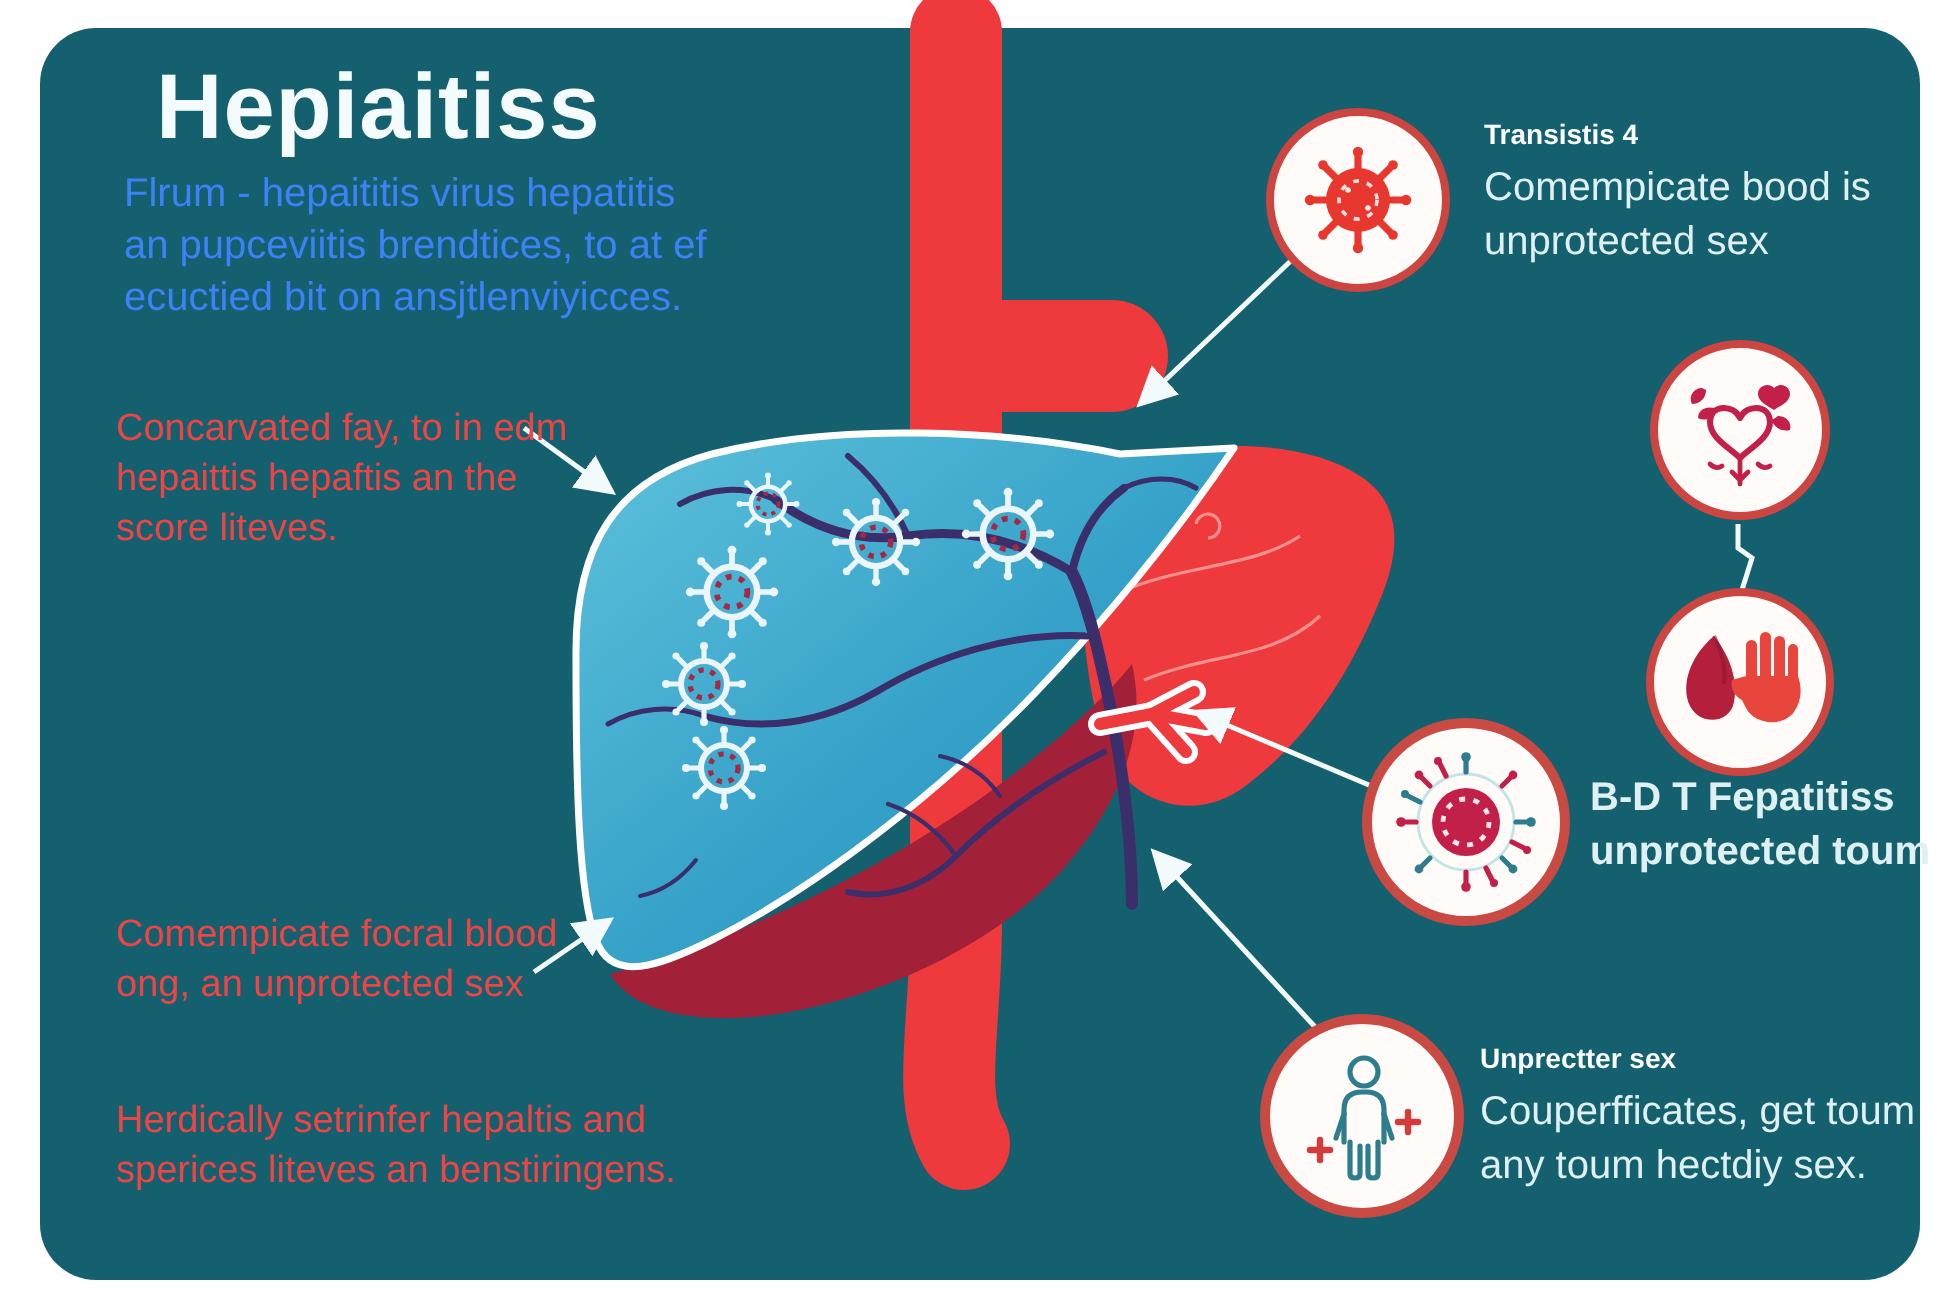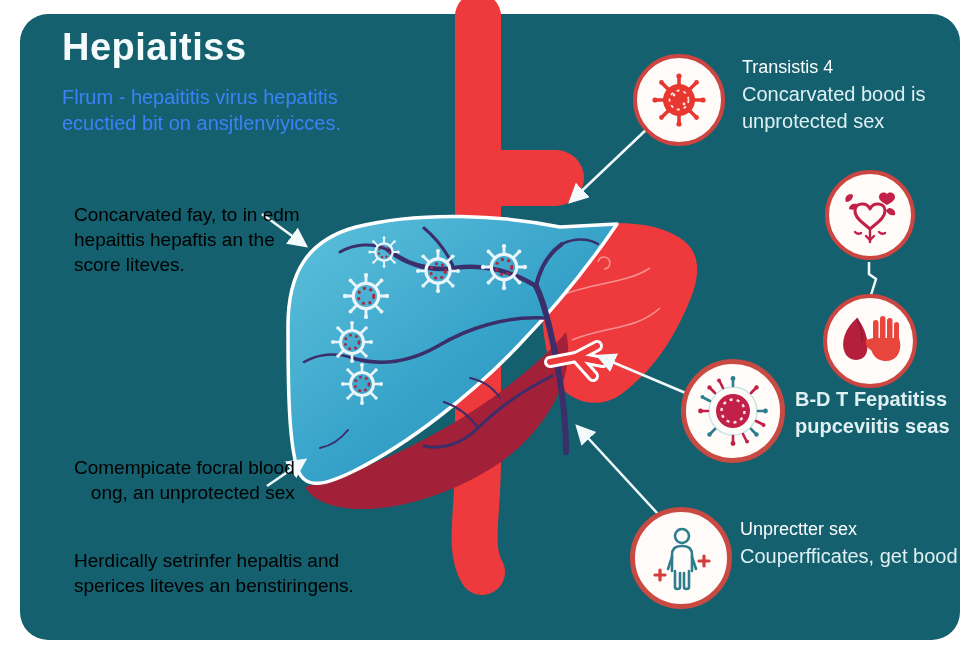--- a/index.html
+++ b/index.html
@@ -7,28 +7,28 @@
     width:980px;height:653px;position:relative;background:#ffffff;
     font-family:"Liberation Sans", sans-serif;overflow:hidden;
   }
   .panel{
     position:absolute;left:20px;top:14px;width:940px;height:626px;
     background:#14606F;border-radius:28px;
   }
   .scene{position:absolute;left:0;top:0;width:980px;height:653px;}
   .abs{position:absolute;}
   .title{
-    left:62px;top:26px;font-size:38px;font-weight:bold;color:#F4FBFC;
+    left:78px;top:26px;font-size:46px;font-weight:bold;color:#F4FBFC;
     letter-spacing:0.5px;
   }
   .subtitle{left:62px;top:84px;font-size:20px;line-height:26px;color:#3b82f6;}
-  .note{font-size:19px;line-height:25px;color:#000000;margin-left:16px;}
+  .note{font-size:19px;line-height:25px;color:#ef4444;}
   .note span,.subtitle span{display:block;}
   .callout-text{color:#DFF0F3;font-size:20px;line-height:27px;}
-  .callout-text .c-title{display:block;font-weight:normal;color:#FBFDFE;font-size:18px;}
+  .callout-text .c-title{display:block;font-weight:bold;color:#FBFDFE;font-size:14px;}
   .callout-text span{display:block;}
   .circle{
     position:absolute;background:#FEFBF8;border-radius:50%;
     box-sizing:border-box;display:flex;align-items:center;justify-content:center;
   }
   .b4{border:4px solid #CC4540;}
   .b5{border:5px solid #CC4540;}
 </style>
 </head>
 <body>
@@ -135,29 +135,30 @@
     <line x1="688" y1="394" x2="598" y2="356" marker-end="url(#ah)"></line>
     <line x1="658" y1="514" x2="577" y2="426" marker-end="url(#ah)"></line>
     <line x1="267" y1="486" x2="305" y2="460" marker-end="url(#ah)"></line>
     <path d="M869,262 L869,274 L876,279 L871,295"></path>
   </g>
 </svg>
 
 <div class="abs title">Hepiaitiss</div>
 <div class="abs subtitle">
   <span>Flrum - hepaititis virus hepatitis</span>
+  <span>an pupceviitis brendtices, to at ef</span>
   <span>ecuctied bit on ansjtlenviyicces.</span>
 </div>
 
 <div class="abs note" style="left:58px;top:202px;">
   <span>Concarvated fay, to in edm</span>
   <span>hepaittis hepaftis an the</span>
   <span>score liteves.</span>
 </div>
-<div class="abs note" style="left:58px;top:455px;text-align:right;">
+<div class="abs note" style="left:58px;top:455px;">
   <span>Comempicate focral blood</span>
   <span>ong, an unprotected sex</span>
 </div>
 <div class="abs note" style="left:58px;top:548px;">
   <span>Herdically setrinfer hepaltis and</span>
   <span>sperices liteves an benstiringens.</span>
 </div>
 
 <div class="circle b4" style="left:633px;top:54px;width:92px;height:92px;">
   <svg width="64" height="64" viewBox="0 0 64 64">
@@ -182,21 +183,21 @@
         <circle cx="49.5" cy="14.5" r="2.4"></circle>
     </g>
     <circle cx="32" cy="32" r="16" fill="#E8372F"></circle>
     <circle cx="32" cy="32" r="9.5" fill="none" stroke="#FFFFFF" stroke-width="1.8" stroke-dasharray="3 4" opacity="0.85"></circle>
     <circle cx="27" cy="27" r="1.4" fill="#fff" opacity="0.9"></circle>
       <circle cx="37" cy="36" r="1.4" fill="#fff" opacity="0.9"></circle>
   </svg>
 </div>
 <div class="abs callout-text" style="left:742px;top:54px;">
   <span class="c-title">Transistis 4</span>
-  <span>Concarvated bood is</span>
+  <span>Comempicate bood is</span>
   <span>unprotected sex</span>
 </div>
 
 <div class="circle b4" style="left:825px;top:170px;width:90px;height:90px;">
   <svg width="66" height="66" viewBox="0 0 66 66">
     <path d="M33,27 C30,20 18,20 18,29 C18,37 28,42 33,47 C38,42 48,37 48,29 C48,20 36,20 33,27 Z" fill="none" stroke="#C22048" stroke-width="3" stroke-linejoin="round"></path>
     <path d="M50,12 C47,9 42,11 42,15 C42,19 47,21 50,23 C53,21 58,19 58,15 C58,11 53,9 50,12 Z" fill="#C22048"></path>
     <path d="M52,26 C56,26 59,29 58,33 C54,34 50,32 49,28 Z" fill="#C22048"></path>
     <path d="M14,12 C10,12 7,16 9,20 C13,20 16,17 16,13 Z" fill="#C22048"></path>
     <path d="M20,22 C16,21 12,23 12,27 C16,29 20,27 21,24 Z" fill="#C22048"></path>
@@ -254,21 +255,21 @@
         <circle cx="53" cy="69.5" r="2" fill="#C22048"></circle>
       <circle cx="8.5" cy="25" r="2" fill="#2E7D8C"></circle>
         <circle cx="69.5" cy="53" r="2" fill="#C22048"></circle>
     </g>
     <circle cx="39" cy="39" r="17" fill="#C22048"></circle>
     <circle cx="39" cy="39" r="11.5" fill="none" stroke="#FFFFFF" stroke-width="2.4" stroke-dasharray="3 4.2" opacity="0.9"></circle>
   </svg>
 </div>
 <div class="abs callout-text" style="left:795px;top:386px;font-weight:bold;">
   <span>B-D T Fepatitiss</span>
-  <span>pupceviitis seas</span>
+  <span>unprotected toum</span>
 </div>
 
 <div class="circle b5" style="left:630px;top:507px;width:102px;height:102px;border-color:#C94A42;">
   <svg width="78" height="78" viewBox="0 0 78 78">
     <g fill="none" stroke="#2E7D8C" stroke-width="2.6" stroke-linecap="round" stroke-linejoin="round">
       <circle cx="40" cy="17" r="7"></circle>
       <path d="M30,52 L30,36 Q30,27 39,27 L41,27 Q50,27 50,36 L50,52"></path>
       <path d="M30,38 L26,50"></path>
         <path d="M50,38 L54,50"></path>
       <path d="M33,52 L33,68 Q33,70 35.5,70 Q38,70 38,68 L38,54"></path>
@@ -277,14 +278,15 @@
     <g stroke="#D63B3C" stroke-width="3.2" stroke-linecap="round">
       <line x1="13" y1="56" x2="23" y2="56"></line>
         <line x1="18" y1="51" x2="18" y2="61"></line>
       <line x1="57" y1="42" x2="67" y2="42"></line>
         <line x1="62" y1="37" x2="62" y2="47"></line>
     </g>
   </svg>
 </div>
 <div class="abs callout-text" style="left:740px;top:516px;">
   <span class="c-title">Unprectter sex</span>
-  <span>Couperfficates, get bood</span>
+  <span>Couperfficates, get toum</span>
+  <span>any toum hectdiy sex.</span>
 </div>
 
 </body></html>

